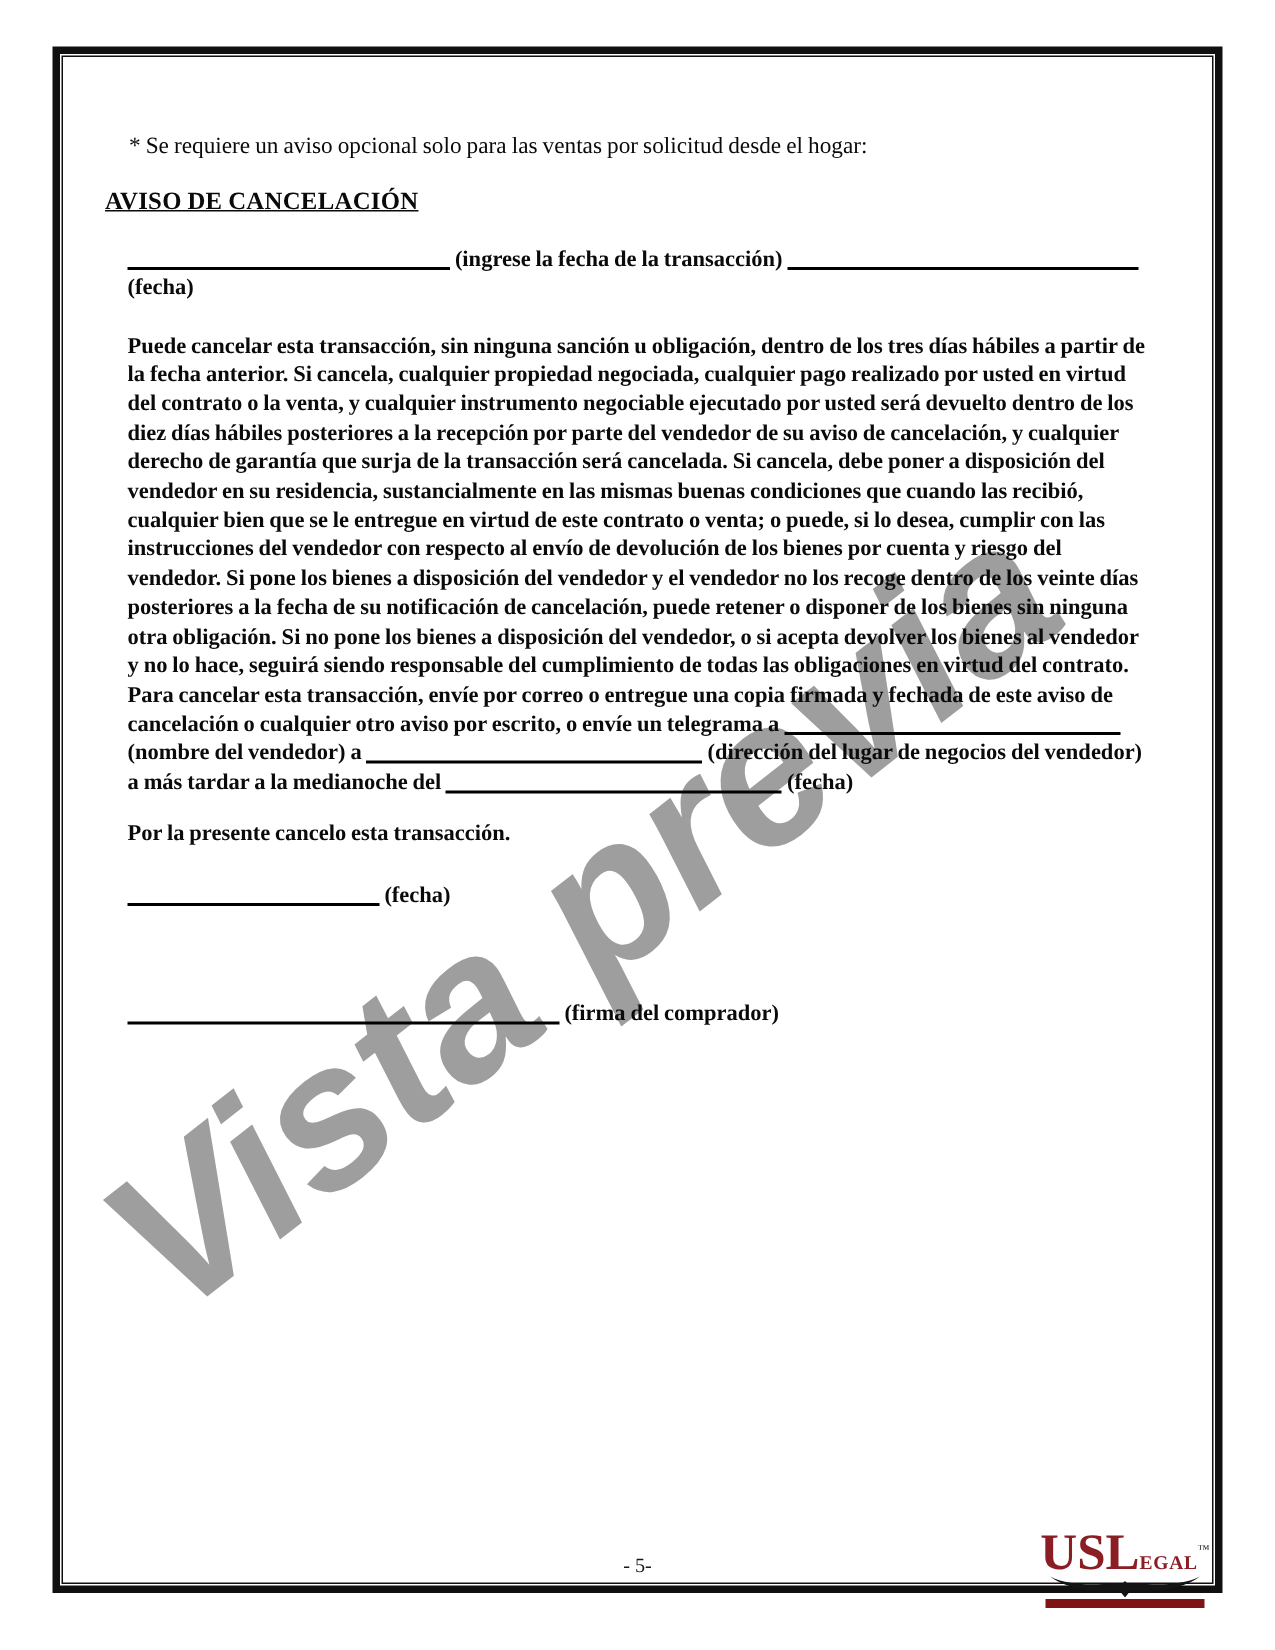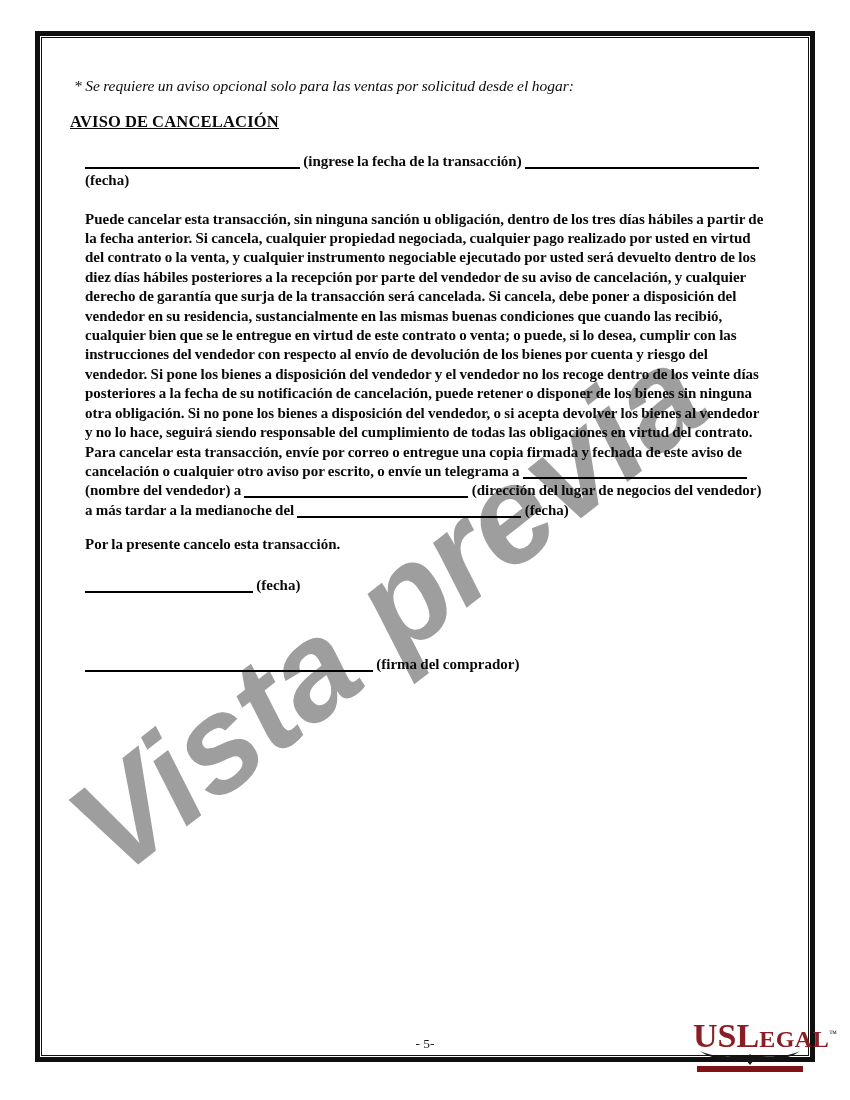--- a/index.html
+++ b/index.html
@@ -23,21 +23,21 @@
     line-height:185px; text-align:center; white-space:nowrap;
     font-family:"Liberation Sans", sans-serif; font-style:italic; font-weight:bold;
     font-size:136px; color:#9e9e9e;
     transform:rotate(-38deg); z-index:1;
   }
 
   .content {
     position:absolute; left:70px; top:72px; width:712px; z-index:2;
     font-size:15px; line-height:19.4px; color:#0a0a0a; word-spacing:-0.5px;
   }
-  .note { font-style:italic; font-size:15.5px; margin:4px; font-weight:normal; }
+  .note { font-size:15.5px; margin:16px; font-weight:normal; }
   .title {
     font-size:16.5px; font-weight:bold;
     text-decoration:underline; margin:17px 0 0 0; letter-spacing:0.2px;
   }
   .bold { font-weight:bold; }
   p.fill, p.body-par, p.statement { margin:15px; }
   .date-line { margin-top:20px !important; }
   .body-par { margin-top:19px !important; }
   .statement { margin-top:13px !important; }
   .date-line2 { margin-top:21px !important; }
@@ -49,21 +49,21 @@
   }
 
   .page-number {
     position:absolute; left:0; right:0; top:1036px; text-align:center;
     font-size:13.5px; color:#1a1a1a; z-index:2;
   }
 
   .logo { position:absolute; left:693px; top:1019px; width:114px; text-align:center; z-index:3; }
   .logo-text { font-family:"Liberation Serif", serif; font-weight:bold; color:#8b1e24; line-height:1; white-space:nowrap; }
   .logo-text .big { font-size:34px; }
-  .logo-text .small { font-size:24px; letter-spacing:0.5px; }
+  .logo-text .small { font-size:13px; letter-spacing:0.5px; }
   .logo-text .tm { font-size:8px; color:#111; vertical-align:11px; font-weight:normal; }
   .wings { display:block; margin:-3px auto 0 auto; }
   .logo-bar { width:106px; height:6px; background:#7e1416; margin:1px auto 0 auto; }
 </style>
 </head>
 <body>
 
 <div class="page">
 
   <div class="border-outer">

